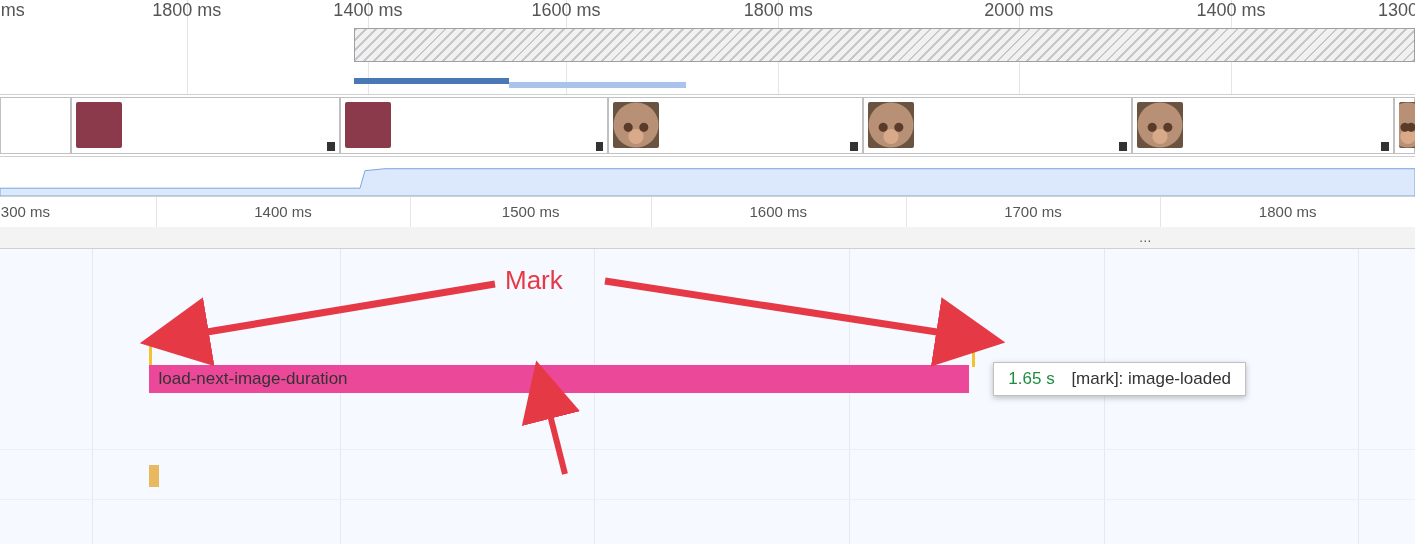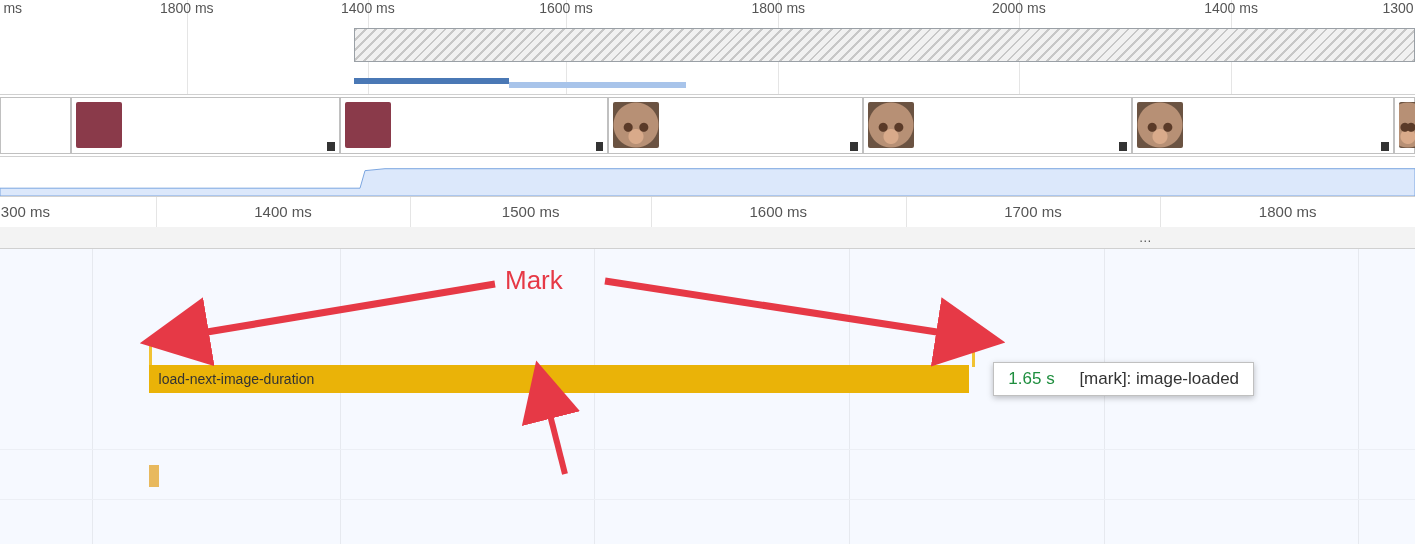--- a/index.html
+++ b/index.html
@@ -22,21 +22,21 @@
     border-bottom: 1px solid #d0d0d0;
   }
   .overview-ruler {
     position: absolute;
     top: 0; left: 0; right: 0;
     height: 24px;
   }
   .overview-tick {
     position: absolute;
     top: 0;
-    font-size: 14px;
+    font-size: 18px;
     color: #555;
     transform: translateX(-50%);
     white-space: nowrap;
   }
   .overview-grid {
     position: absolute;
     top: 0; bottom: 0;
     width: 1px;
     background: #e5e5e5;
   }
@@ -166,40 +166,40 @@
   .mark-tick {
     position: absolute;
     width: 3px;
     height: 26px;
     background: #f1c232;
   }
 
   .measure-bar {
     position: absolute;
     height: 28px;
-    background: #eab308;
+    background: #ec4899;
     color: #333;
-    font-size: 14px;
+    font-size: 17px;
     line-height: 28px;
     padding-left: 10px;
     white-space: nowrap;
     overflow: hidden;
   }
 
   .tooltip {
     position: absolute;
     background: #fff;
     border: 1px solid #c0c0c0;
     box-shadow: 0 2px 6px rgba(0,0,0,0.25);
     padding: 6px 14px;
     font-size: 17px;
     color: #333;
     white-space: nowrap;
   }
-  .tooltip .time { color: #1e8e3e; margin-right: 20px; }
+  .tooltip .time { color: #1e8e3e; margin-right: 12px; }
 
   .small-chunk {
     position: absolute;
     width: 10px; height: 22px;
     background: #e8b95e;
   }
 
   
   .anno-label {
     position: absolute;

